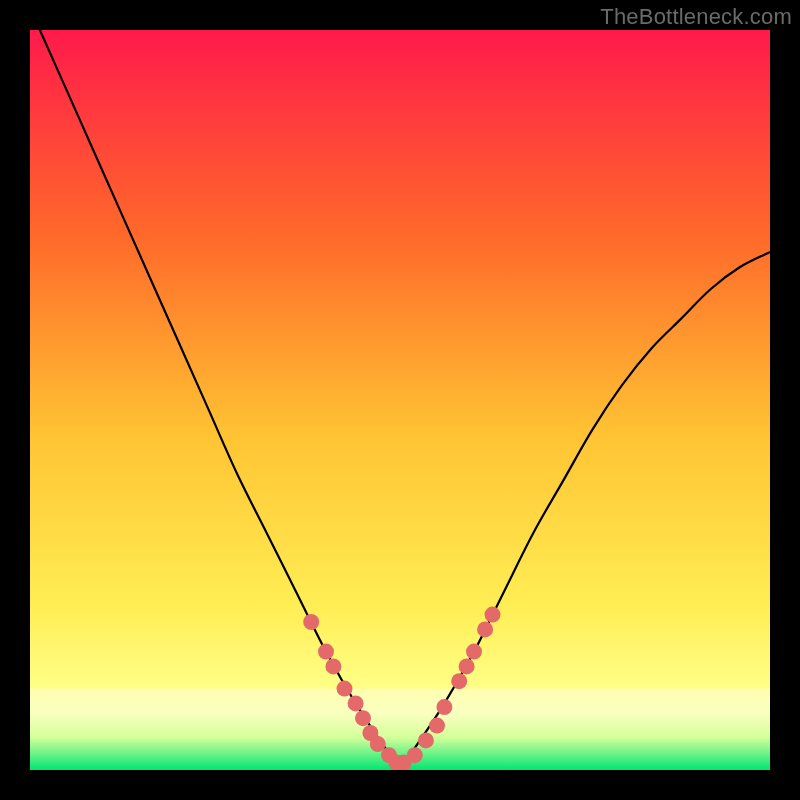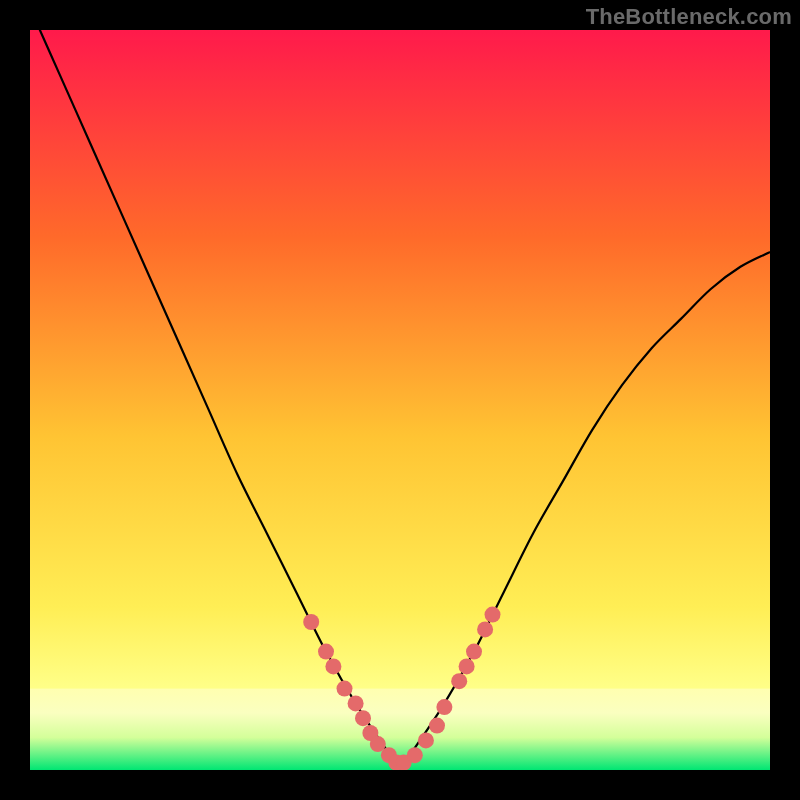--- a/index.html
+++ b/index.html
@@ -26,21 +26,21 @@
     width: 740px;
     height: 740px;
     overflow: hidden;
   }
   .watermark {
     position: absolute;
     top: 4px;
     right: 8px;
     color: #6a6a6a;
     font-size: 22px;
-    font-weight: 700;
+    font-weight: 400;
     letter-spacing: 0.2px;
     margin-left: 20px;
   }
   svg { display: block; }
 </style>
 </head>
 <body>
 
 <div class="frame">
 

